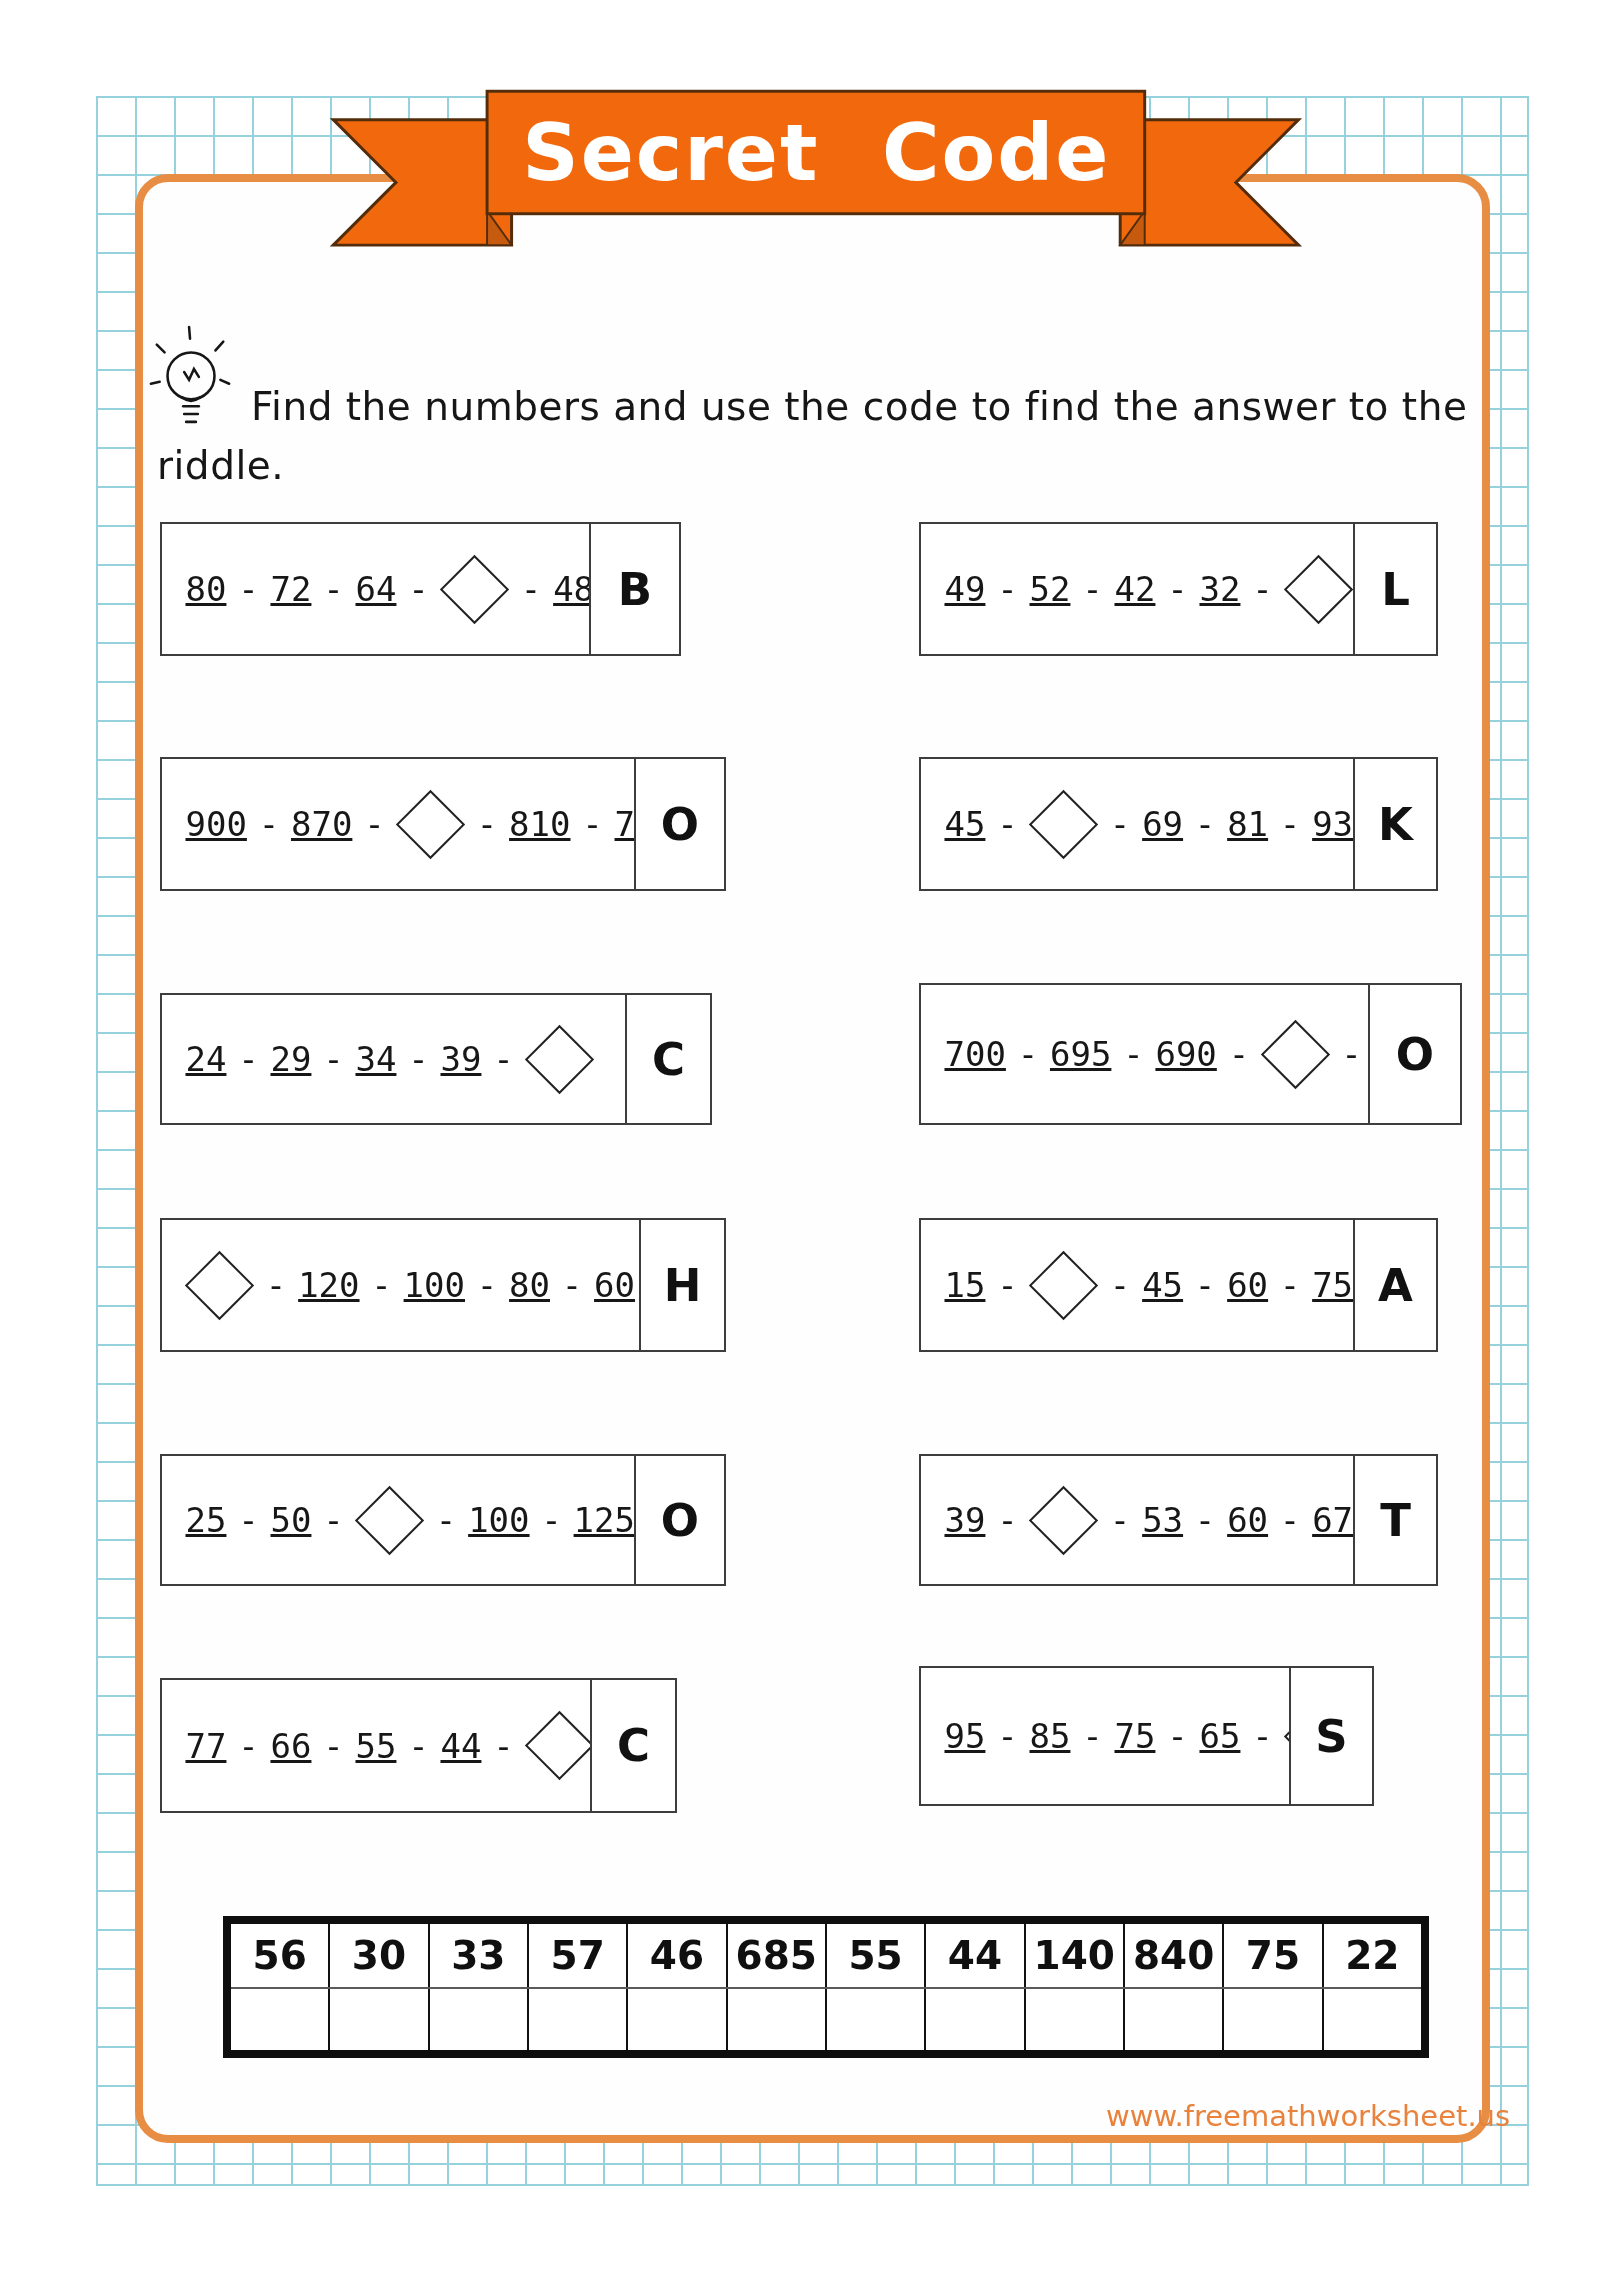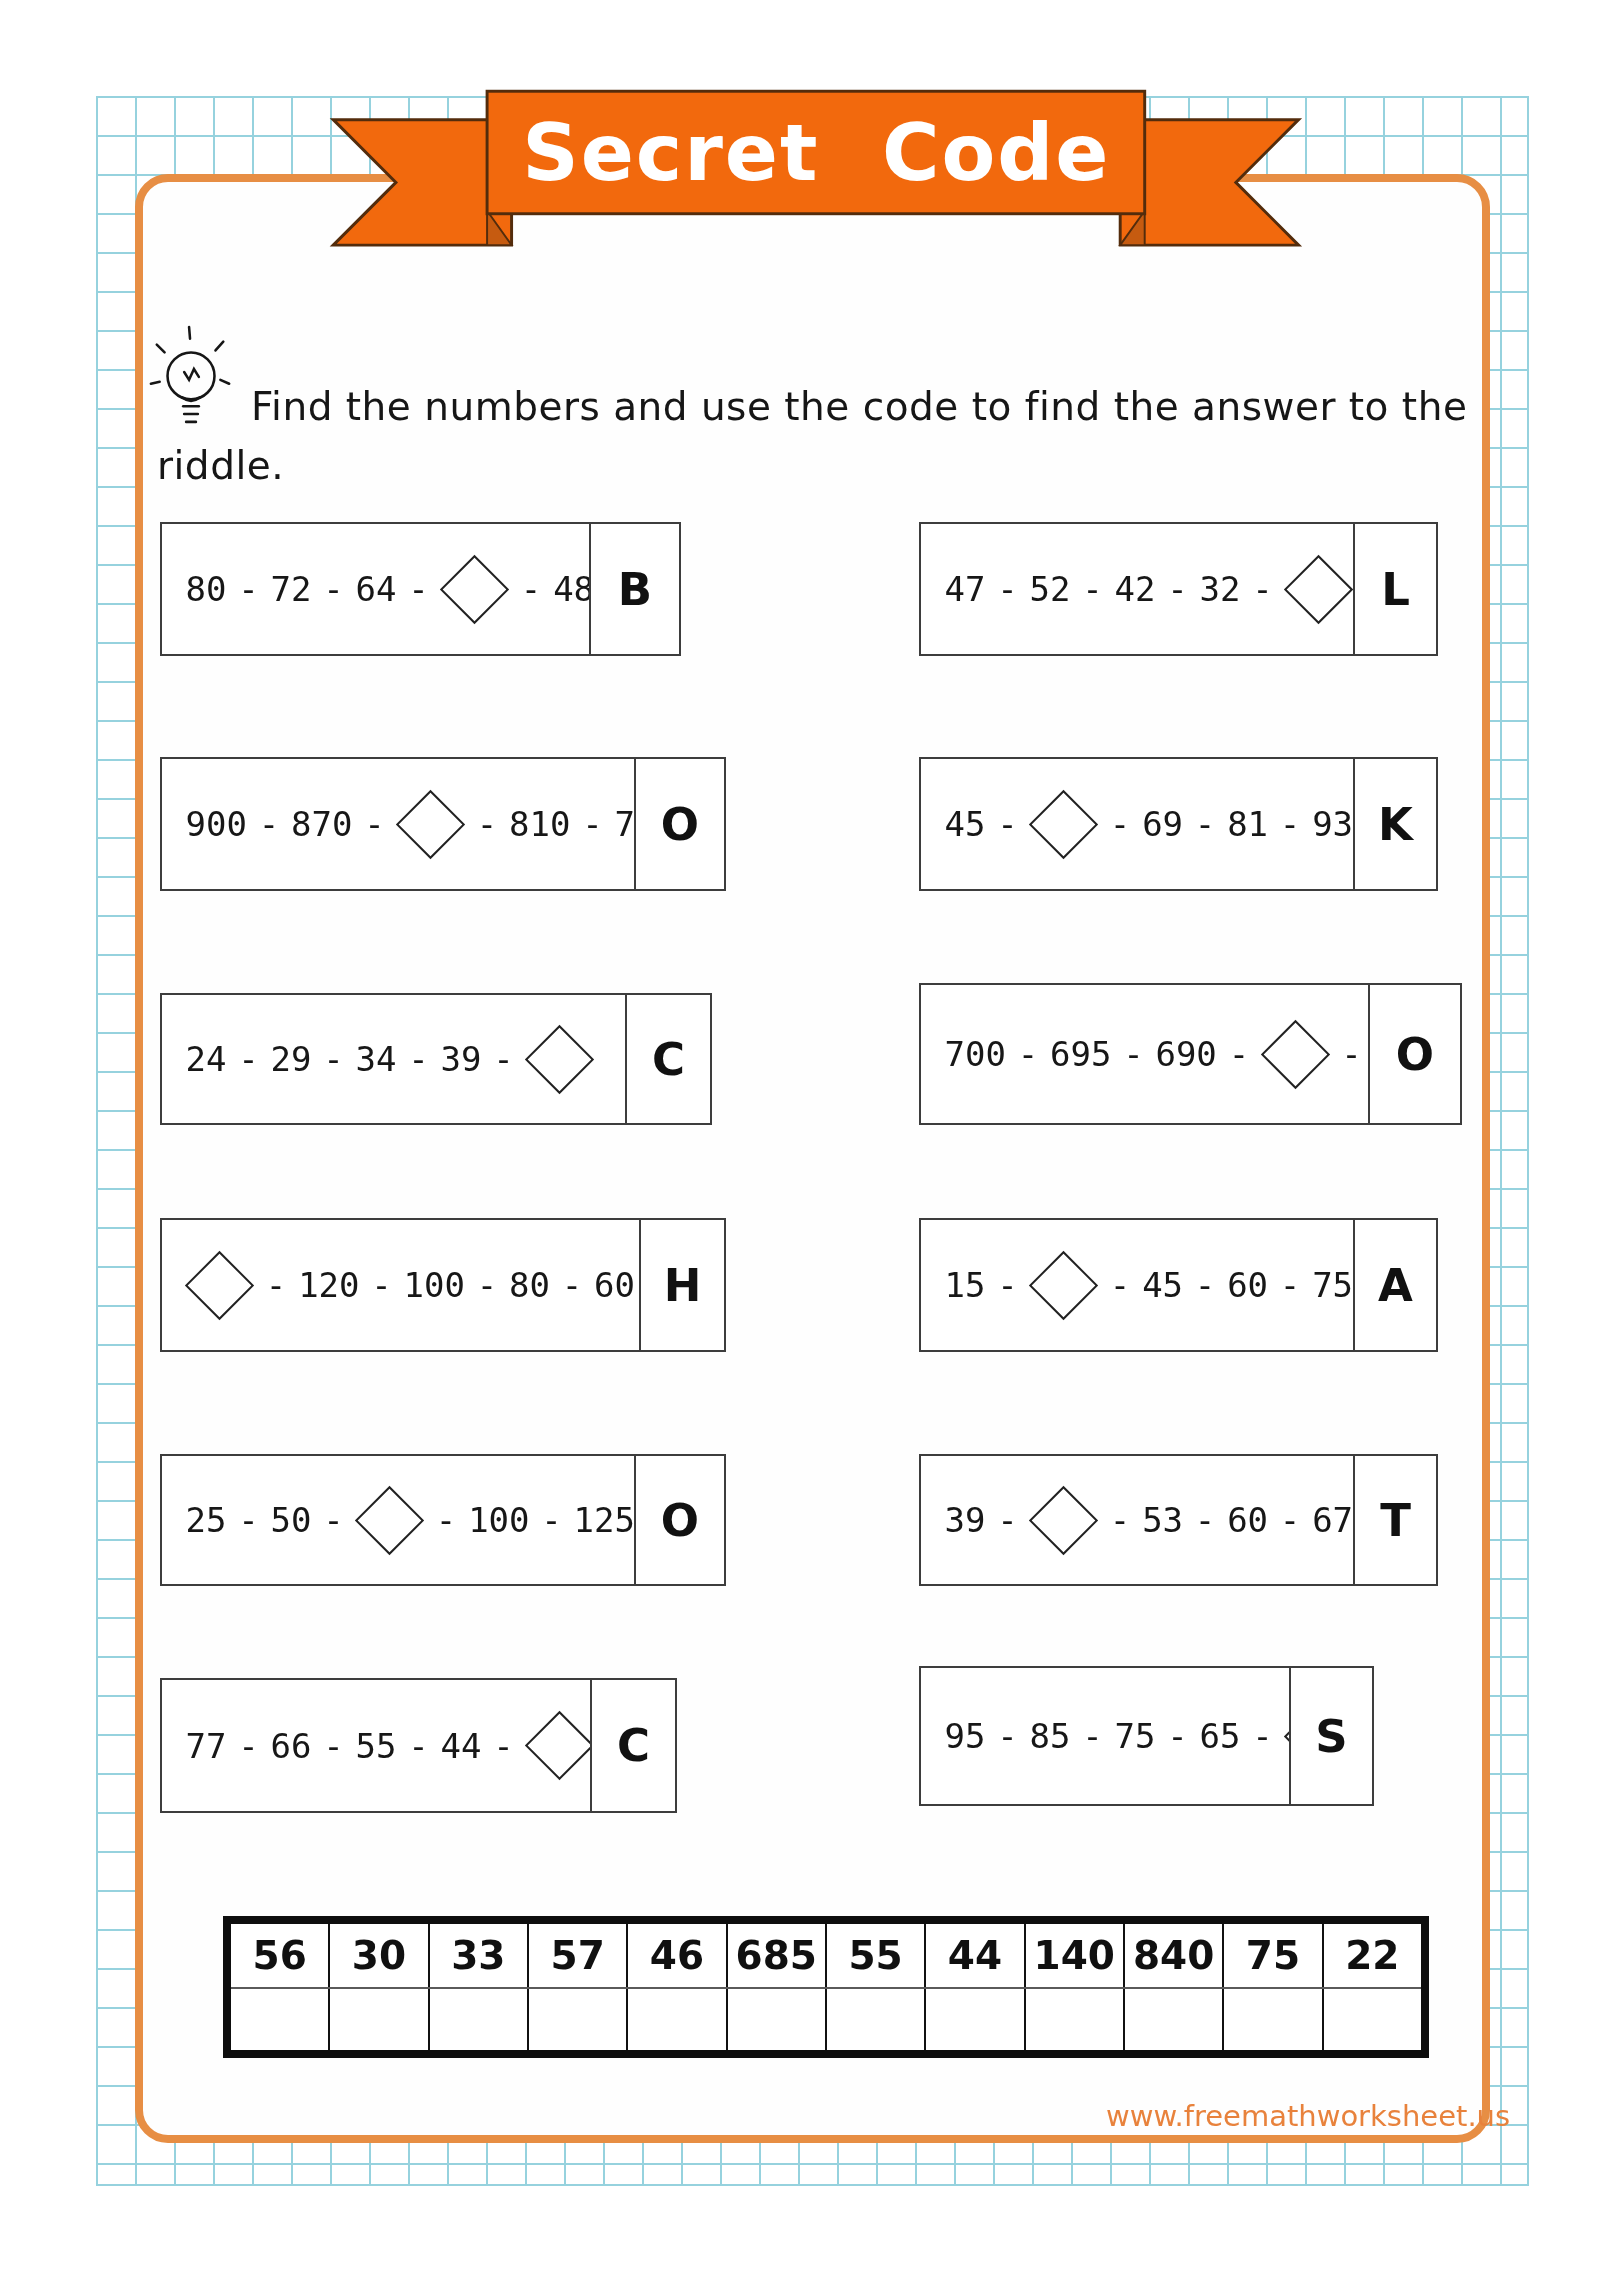--- a/index.html
+++ b/index.html
@@ -41,21 +41,21 @@
   
   .seq-box{
     position:absolute;background:#fff;border:2.9px solid #3d3d3d;box-sizing:border-box;
     display:flex;align-items:stretch;
   }
   .seq-content{
     flex:1 1 auto;display:flex;align-items:center;justify-content:flex-start;
     padding:0 17.6px;font-family:"DejaVu Sans Mono","Liberation Mono",monospace;
     font-size:34px;color:#171717;overflow:hidden;
   }
-  .seq-content .num{margin:0 5.9px;white-space:nowrap;}
+  .seq-content .num{margin:0 5.9px;white-space:nowrap;text-decoration:underline;}
   .seq-content .dash{margin:0 5.9px;}
   .diamond{
     display:inline-block;width:45px;height:45px;border:2.9px solid #222;
     transform:rotate(45deg);margin:0 15.7px;flex:0 0 auto;background:#fff;
   }
   .seq-letter{
     flex:0 0 auto;border-left:2.9px solid #3d3d3d;display:flex;align-items:center;justify-content:center;
     font-weight:bold;font-size:45px;color:#111;font-family:"DejaVu Sans",sans-serif;
   }
   
@@ -193,21 +193,21 @@
         <span class="dash">-</span>
         <span class="num">44</span>
         <span class="dash">-</span>
         <span class="diamond"></span>
       </div>
     <div class="seq-letter" style="flex-basis:83px">C</div>
   </div>
 
   <div class="seq-box" style="top:522px;left:919px;width:519px;height:134px">
     <div class="seq-content">
-        <span class="num">47</span>
+        <span class="num">49</span>
         <span class="dash">-</span>
         <span class="num">52</span>
         <span class="dash">-</span>
         <span class="num">42</span>
         <span class="dash">-</span>
         <span class="num">32</span>
         <span class="dash">-</span>
         <span class="diamond"></span>
       </div>
     <div class="seq-letter" style="flex-basis:81px">L</div>

